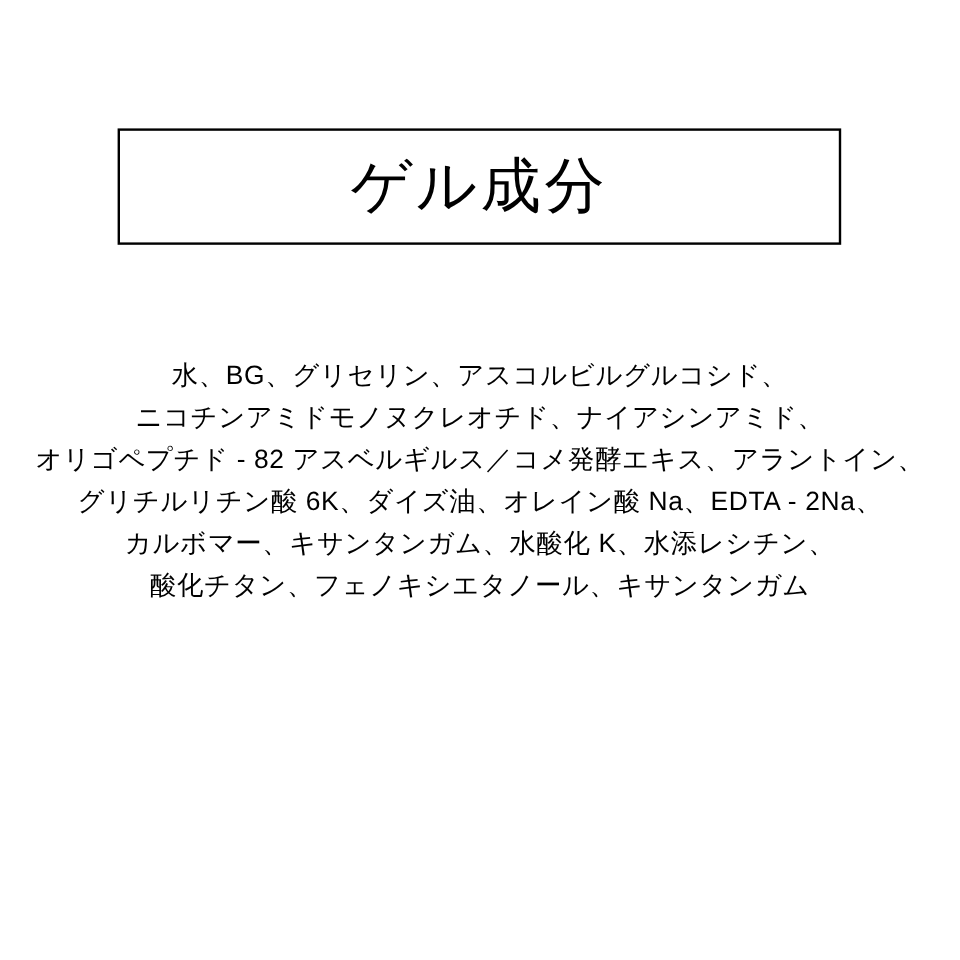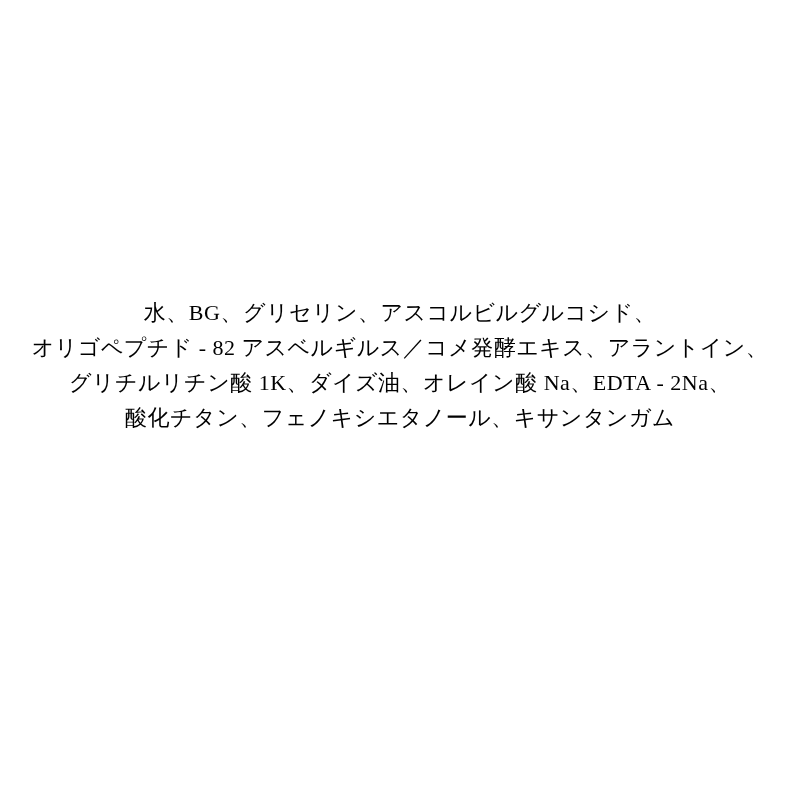--- a/index.html
+++ b/index.html
@@ -40,35 +40,39 @@
     letter-spacing: 3px;
     white-space: nowrap;
   }
   .ingredients {
     position: absolute;
     left: 0;
     top: 295px;
     width: 800px;
     text-align: center;
     color: var(--text);
-    font-family: Liberation Serif, serif;
   }
   .ingredients-line {
     font-size: 22px;
     line-height: 35px;
     letter-spacing: 0.5px;
     white-space: nowrap;
   }
 </style>
 </head>
 <body>
 
 <div class="page">
 
+  <div class="title-box">
+    <span class="title-text">ゲル成分</span>
+  </div>
 
   <div class="ingredients">
     <div class="ingredients-line">水、BG、グリセリン、アスコルビルグルコシド、</div>
+    <div class="ingredients-line">ニコチンアミドモノヌクレオチド、ナイアシンアミド、</div>
     <div class="ingredients-line">オリゴペプチド - 82 アスベルギルス／コメ発酵エキス、アラントイン、</div>
-    <div class="ingredients-line">グリチルリチン酸 1K、ダイズ油、オレイン酸 Na、EDTA - 2Na、</div>
+    <div class="ingredients-line">グリチルリチン酸 6K、ダイズ油、オレイン酸 Na、EDTA - 2Na、</div>
+    <div class="ingredients-line">カルボマー、キサンタンガム、水酸化 K、水添レシチン、</div>
     <div class="ingredients-line">酸化チタン、フェノキシエタノール、キサンタンガム</div>
   </div>
 
 </div>
 
 </body></html>

